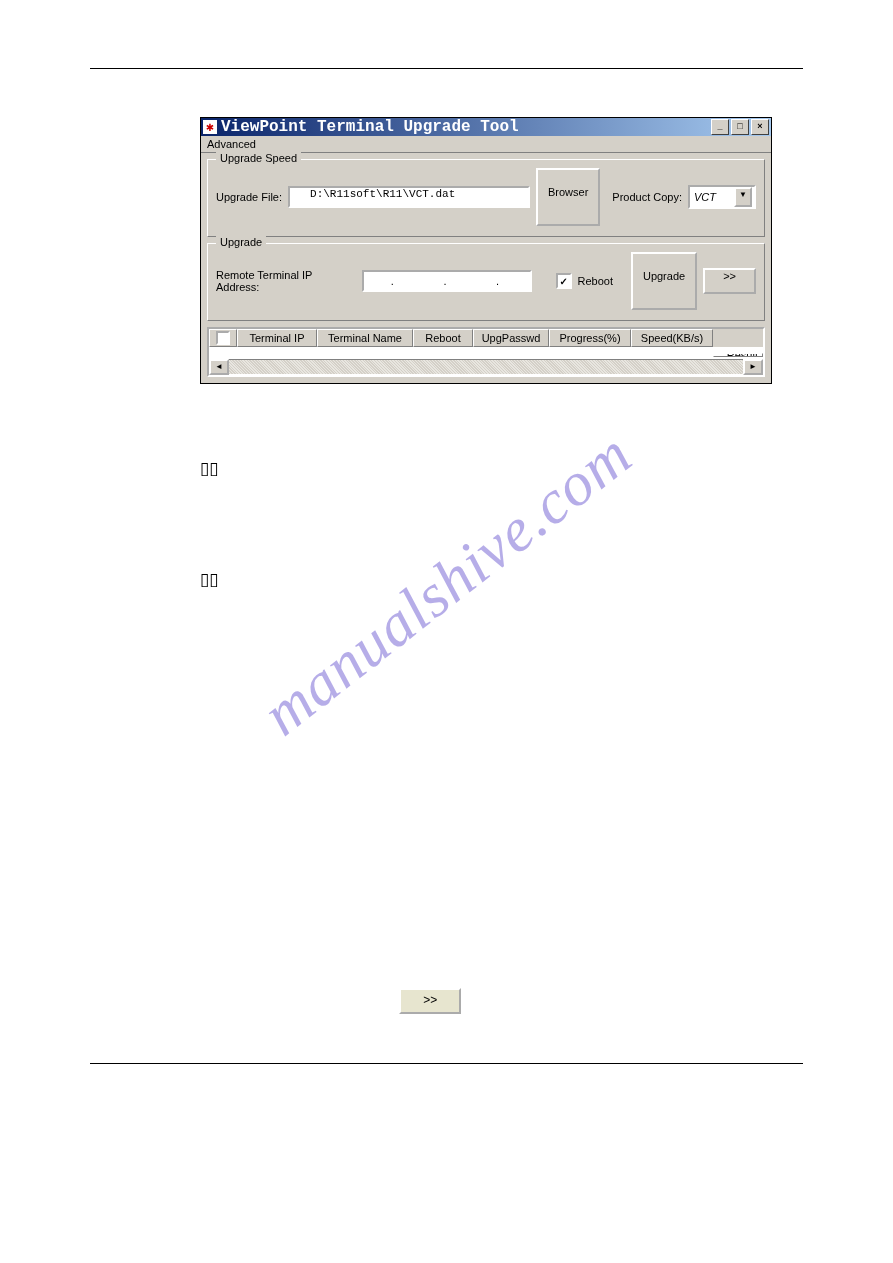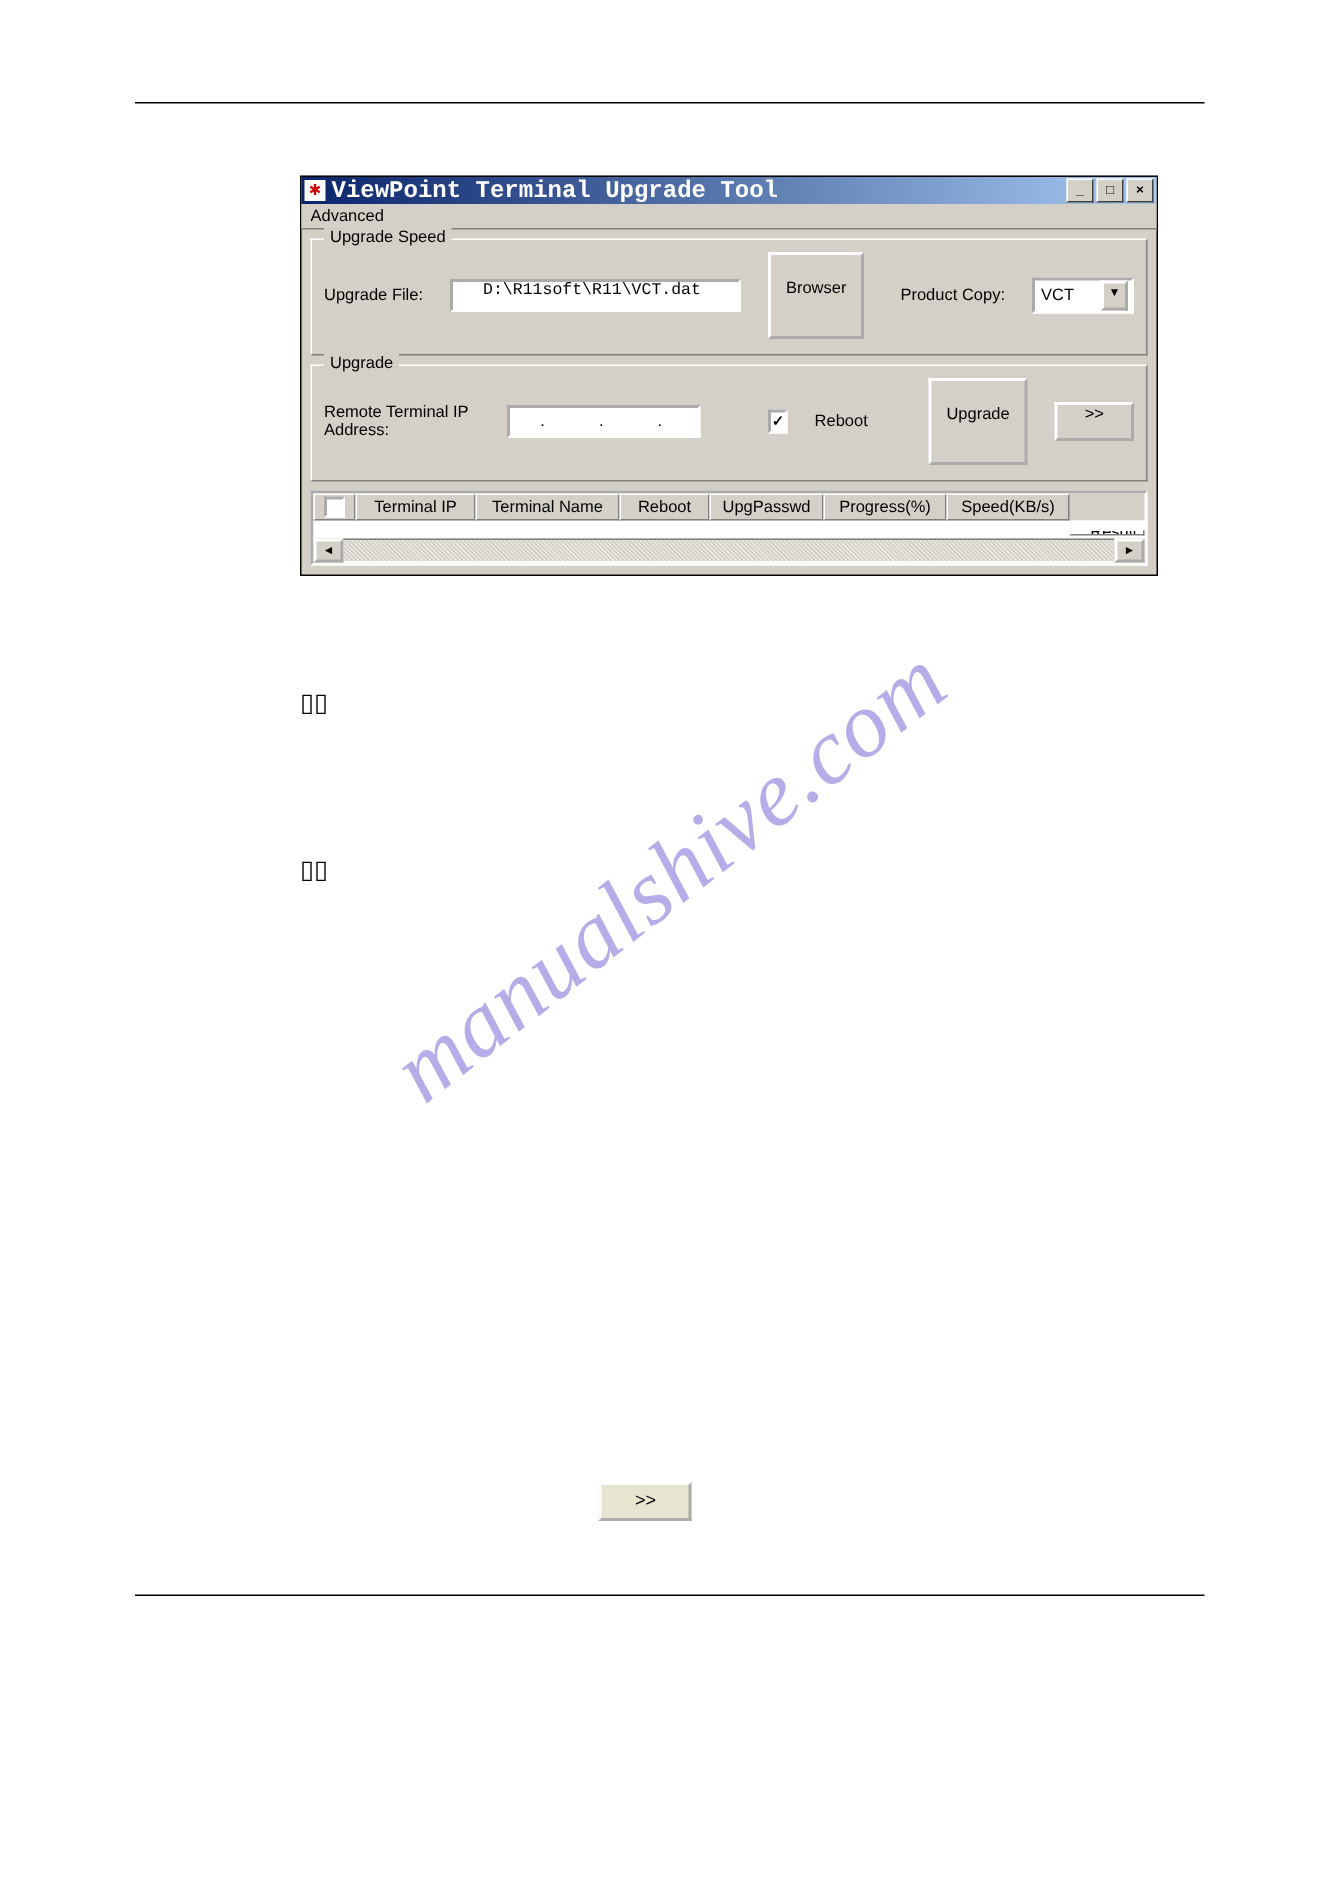--- a/index.html
+++ b/index.html
@@ -105,21 +105,21 @@
     position: absolute;
     top: -8px;
     left: 8px;
     background: #d4d0c8;
     padding: 0 4px;
     font-size: 11px;
   }
   .row {
     display: flex;
     align-items: center;
-    gap: 18px;
+    gap: 6px;
   }
   .inset-input {
     border: 2px inset #fff;
     background: #fff;
     height: 18px;
     padding: 0 20px;
     font-size: 11px;
     font-family: "Courier New", monospace;
     color: #000;
   }
@@ -133,20 +133,21 @@
   }
   .select3d {
     border: 2px inset #fff;
     background: #fff;
     height: 20px;
     padding: 0 2px 0 4px;
     font-size: 11px;
     display: inline-flex;
     align-items: center;
     gap: 6px;
+    font-style: italic;
   }
   .select3d .arrow {
     width: 14px; height: 16px;
     background: #d4d0c8;
     border: 2px outset #fff;
     font-size: 8px;
     text-align: center;
     line-height: 12px;
   }
   .checkbox3d {

